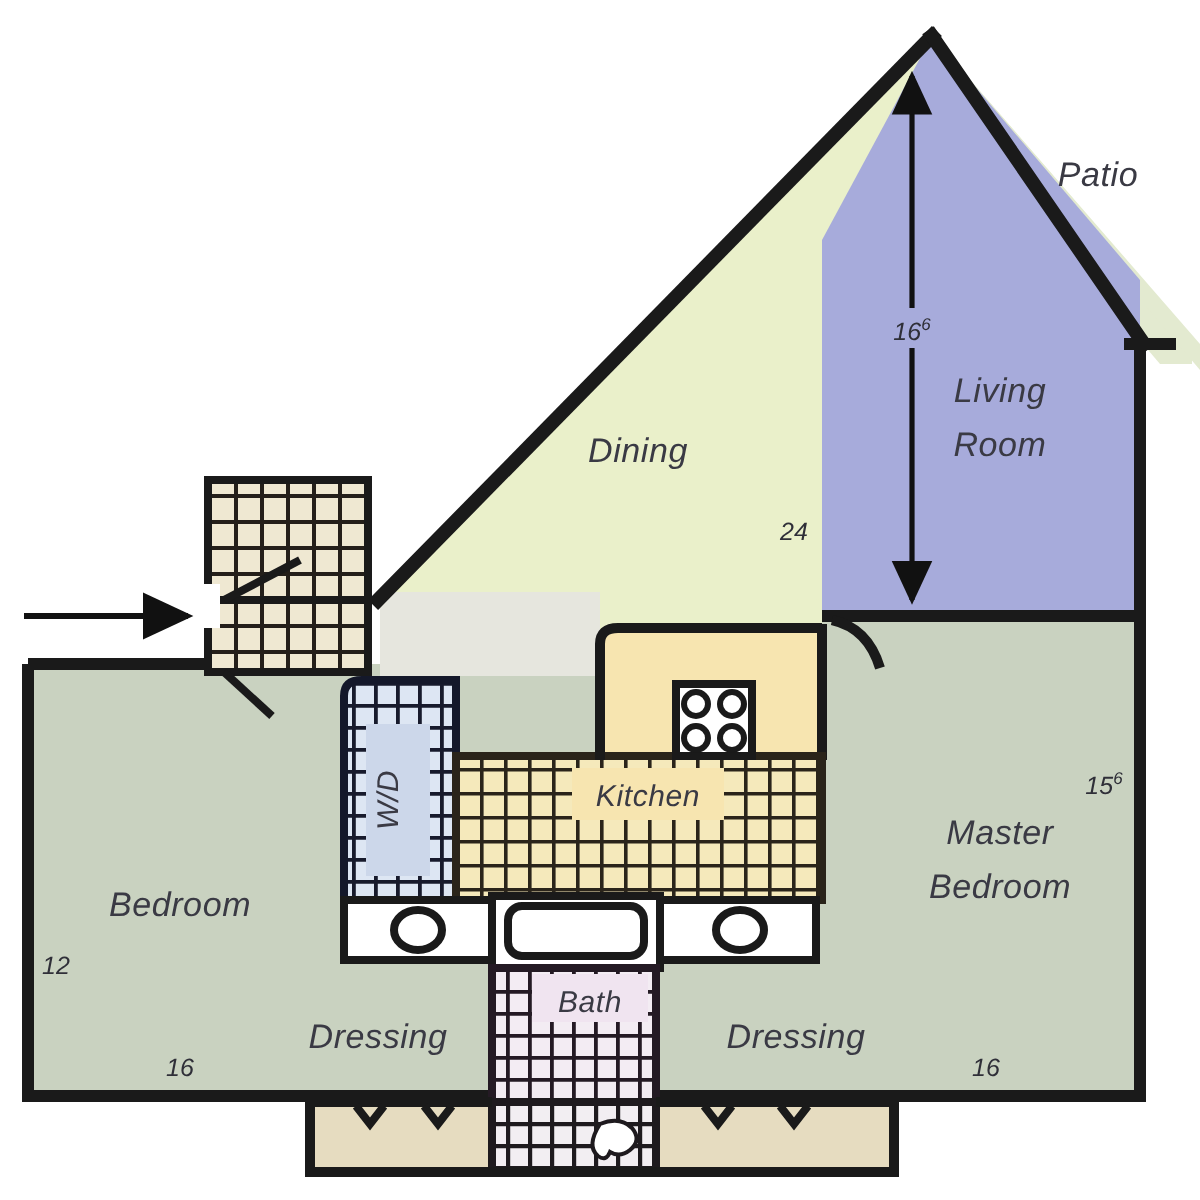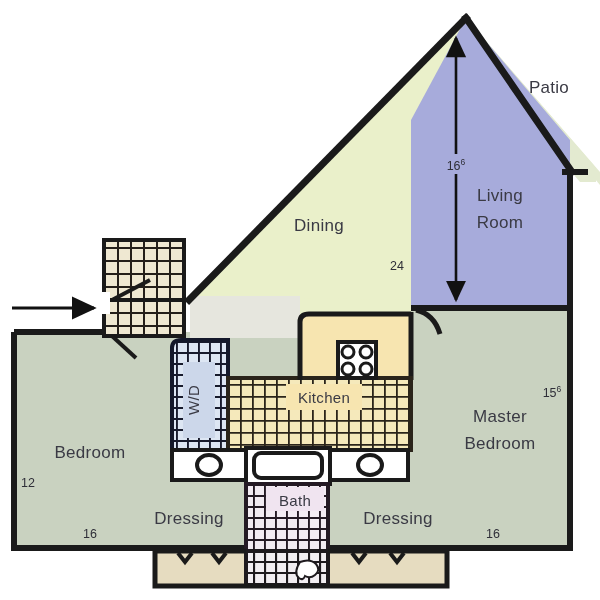--- a/index.html
+++ b/index.html
@@ -1,21 +1,21 @@
 <!DOCTYPE html>
 <html><head>
 <meta charset="utf-8">
 <style>
   html,body{margin:0;padding:0;background:#ffffff;}
   body{
     width:600px;height:600px;overflow:hidden;
     font-family:"Liberation Sans", sans-serif;
     color:#2a2a33;
   }
-  #plan{position:relative;width:600px;height:600px;}
+  #plan{position:relative;width:600px;height:600px;font-style:italic;}
   svg#floorplan{position:absolute;left:0;top:0;width:600px;height:600px;display:block;}
   .room-label{
     font-family:"Liberation Sans", sans-serif;
     font-size:17px; fill:#3a3a44; text-anchor:middle;
     letter-spacing:0.3px;
   }
   .room-label.small{font-size:15px;}
   .dim-label{
     font-family:"Liberation Sans", sans-serif;
     font-size:12.5px; fill:#2f2f38; text-anchor:middle;

